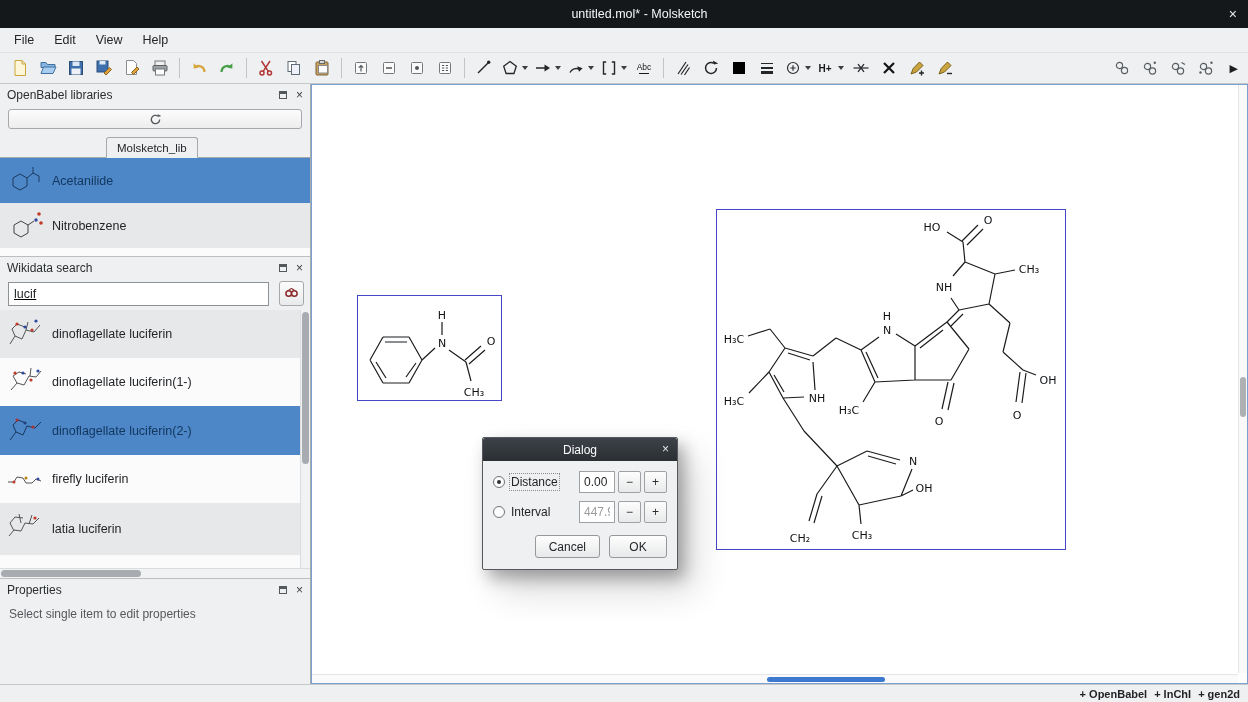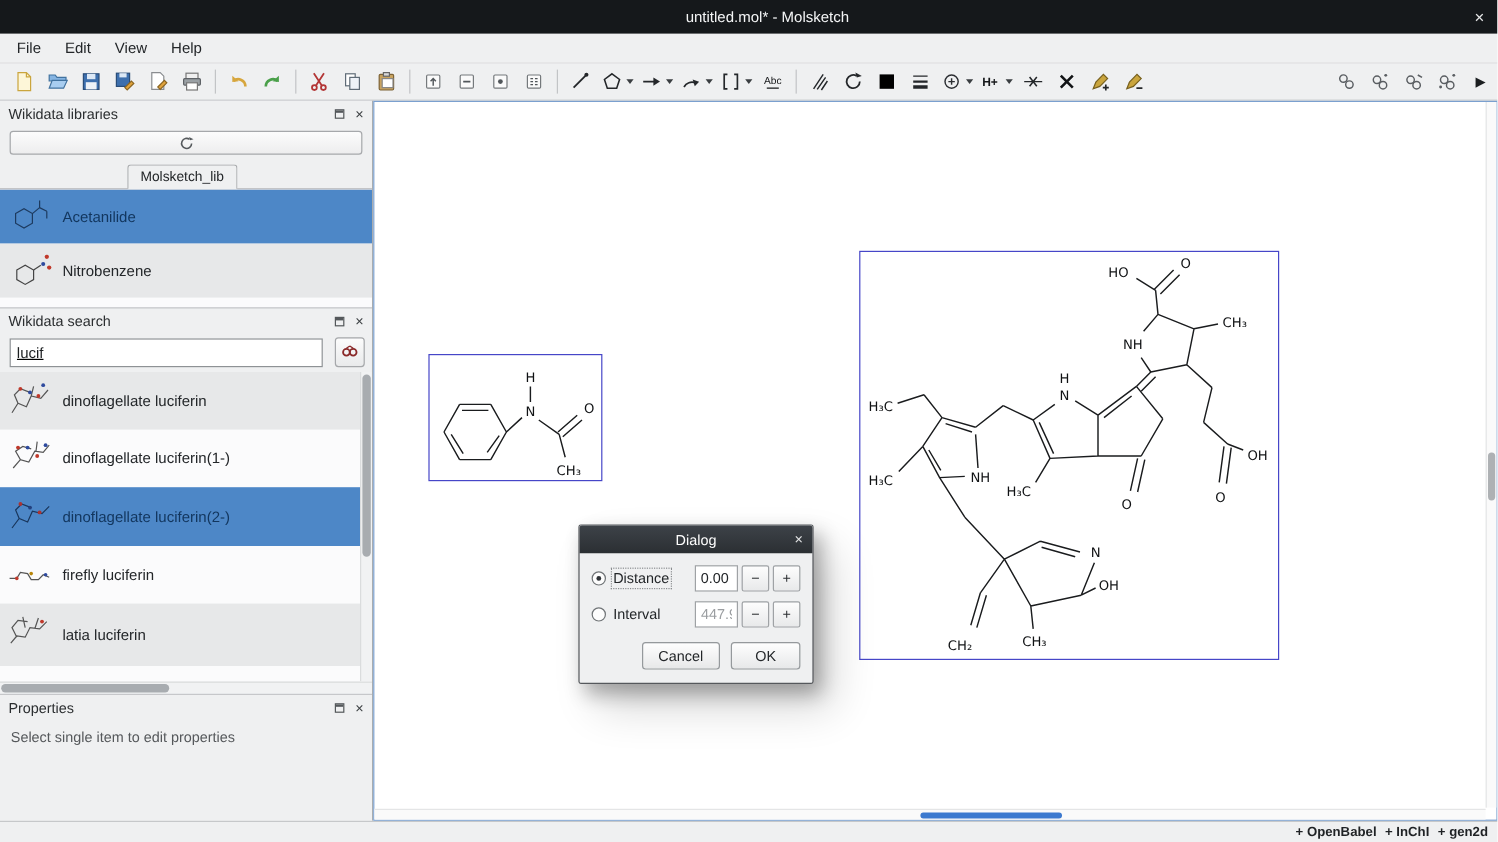--- a/index.html
+++ b/index.html
@@ -343,21 +343,21 @@
       </div>
     <button class="tb-overflow">▶</button>
   </div>
 
   <div class="main">
 
     <div class="sidebar">
 
       <div class="panel panel-libraries">
         <div class="panel-hdr">
-          <span class="panel-title">Wikidata libraries</span>
+          <span class="panel-title">OpenBabel libraries</span>
           <span class="float-box"></span>
           <span class="panel-x">×</span>
         </div>
         <div class="refresh-btn">
           <svg width="13" height="13" viewBox="0 0 14 14">
             <path d="M11.5 7a4.5 4.5 0 1 1-1.8-3.6" fill="none" stroke="#55595c" stroke-width="1.4"></path>
             <path d="M9.2 1.2l1 3 3-1z" fill="#55595c"></path>
           </svg>
         </div>
         <div class="tabbar">

